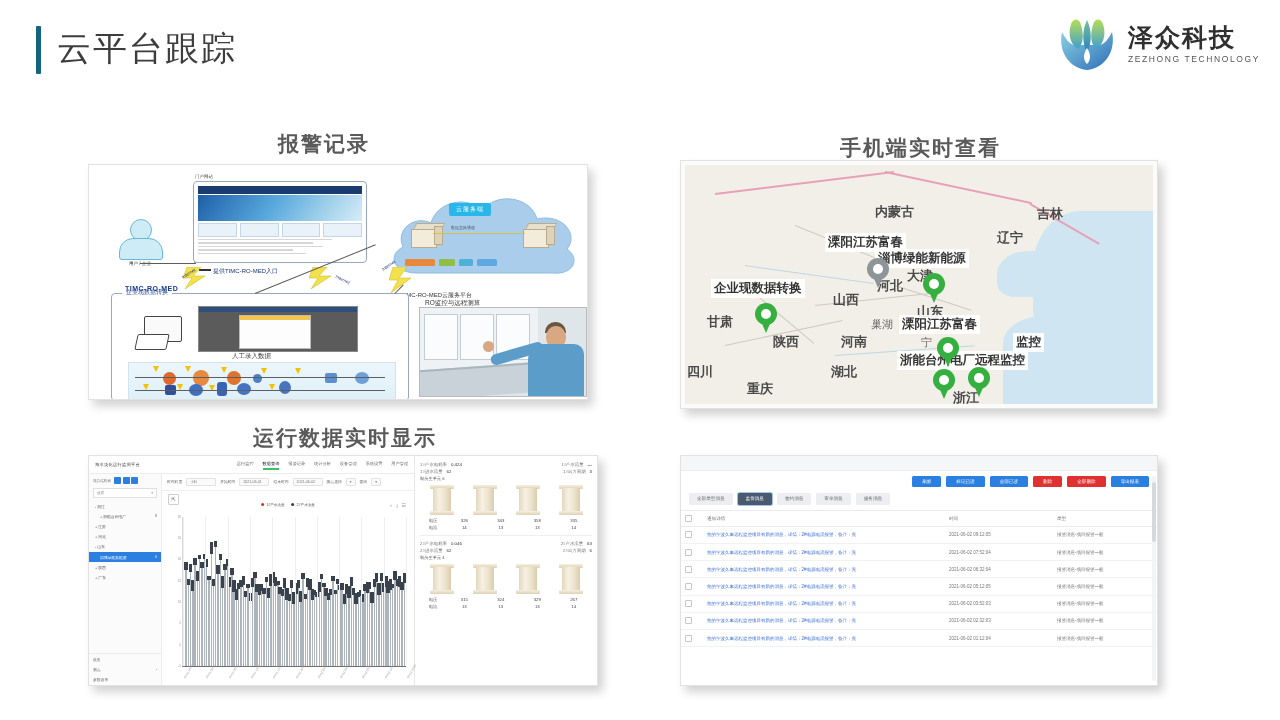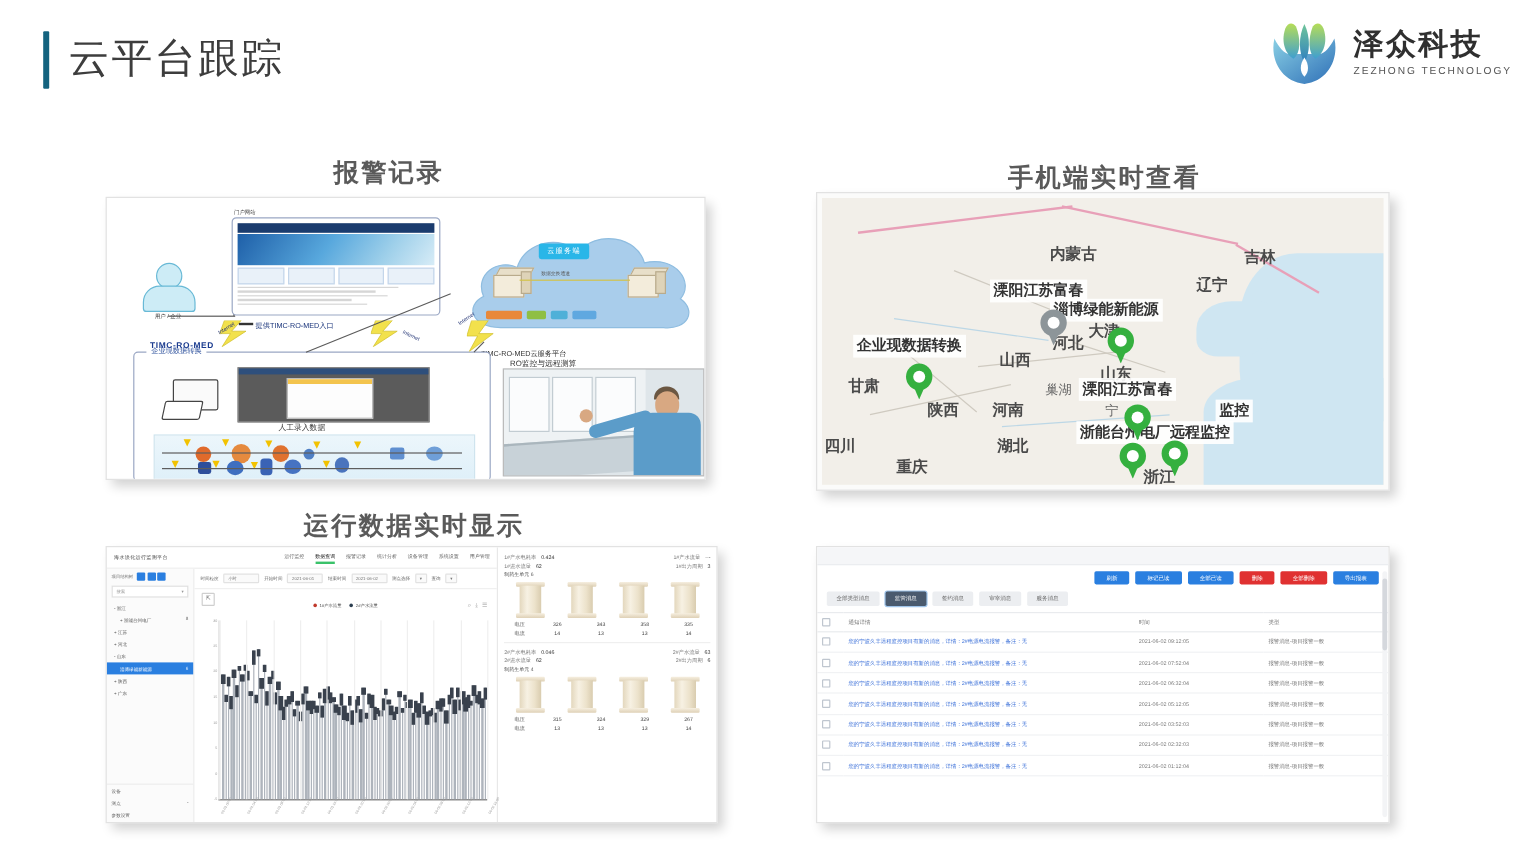--- a/index.html
+++ b/index.html
@@ -403,21 +403,21 @@
       <div class="prov-line" style="left:40px;top:180px;width:120px;transform:rotate(-12deg);"></div>
 
       <div id="map-provinces">
           <div class="plabel" style="left: 190px; top: 38px;">内蒙古</div>
           <div class="plabel" style="left: 352px; top: 40px;">吉林</div>
           <div class="plabel" style="left: 312px; top: 64px;">辽宁</div>
           <div class="plabel" style="left: 192px; top: 112px;">河北</div>
           <div class="plabel" style="left: 148px; top: 126px;">山西</div>
           <div class="plabel" style="left: 22px; top: 148px;">甘肃</div>
           <div class="plabel" style="left: 88px; top: 168px;">陕西</div>
-          <div class="plabel" style="left: 142px; top: 168px;">河南</div>
+          <div class="plabel" style="left: 156px; top: 168px;">河南</div>
           <div class="plabel" style="left: 146px; top: 198px;">湖北</div>
           <div class="plabel" style="left: 62px; top: 215px;">重庆</div>
           <div class="plabel" style="left: 2px; top: 198px;">四川</div>
           <div class="plabel" style="left: 268px; top: 224px;">浙江</div>
           <div class="plabel" style="left: 232px; top: 138px;">山东</div>
           <div class="plabel" style="left: 222px; top: 102px;">大津</div>
           <div class="plabel sm" style="left: 186px; top: 152px;">巢湖</div>
           <div class="plabel sm" style="left: 236px; top: 170px;">宁</div>
         </div>
       <div id="map-projects">

